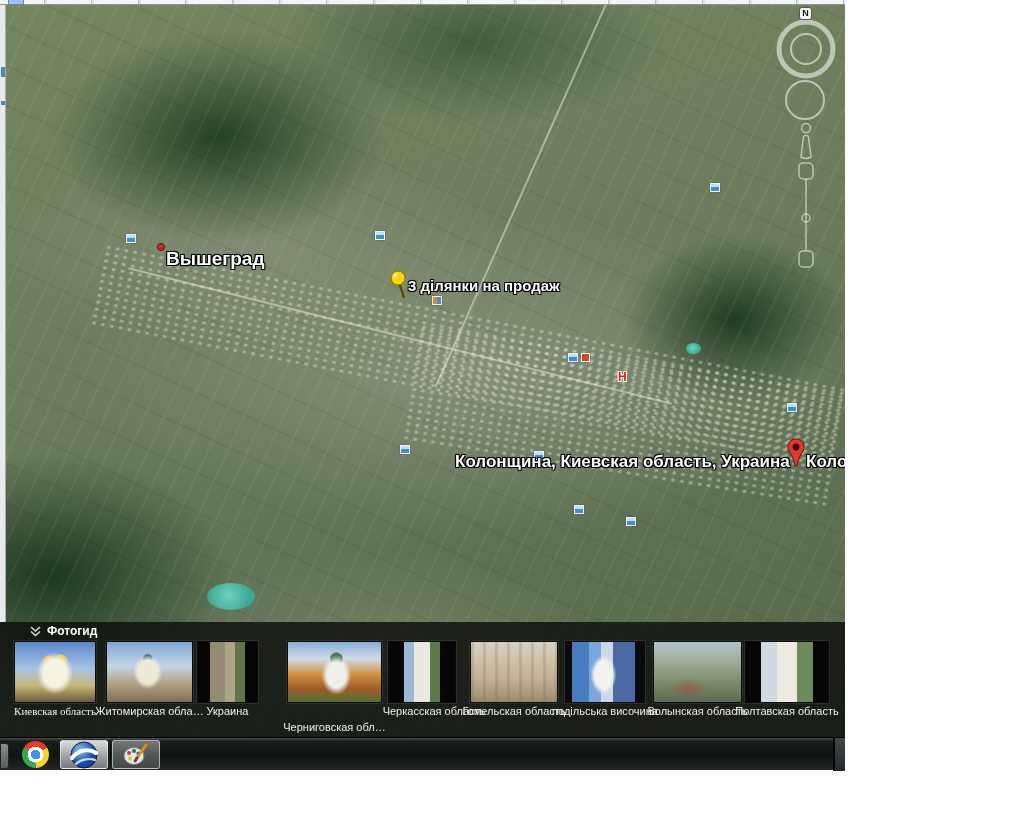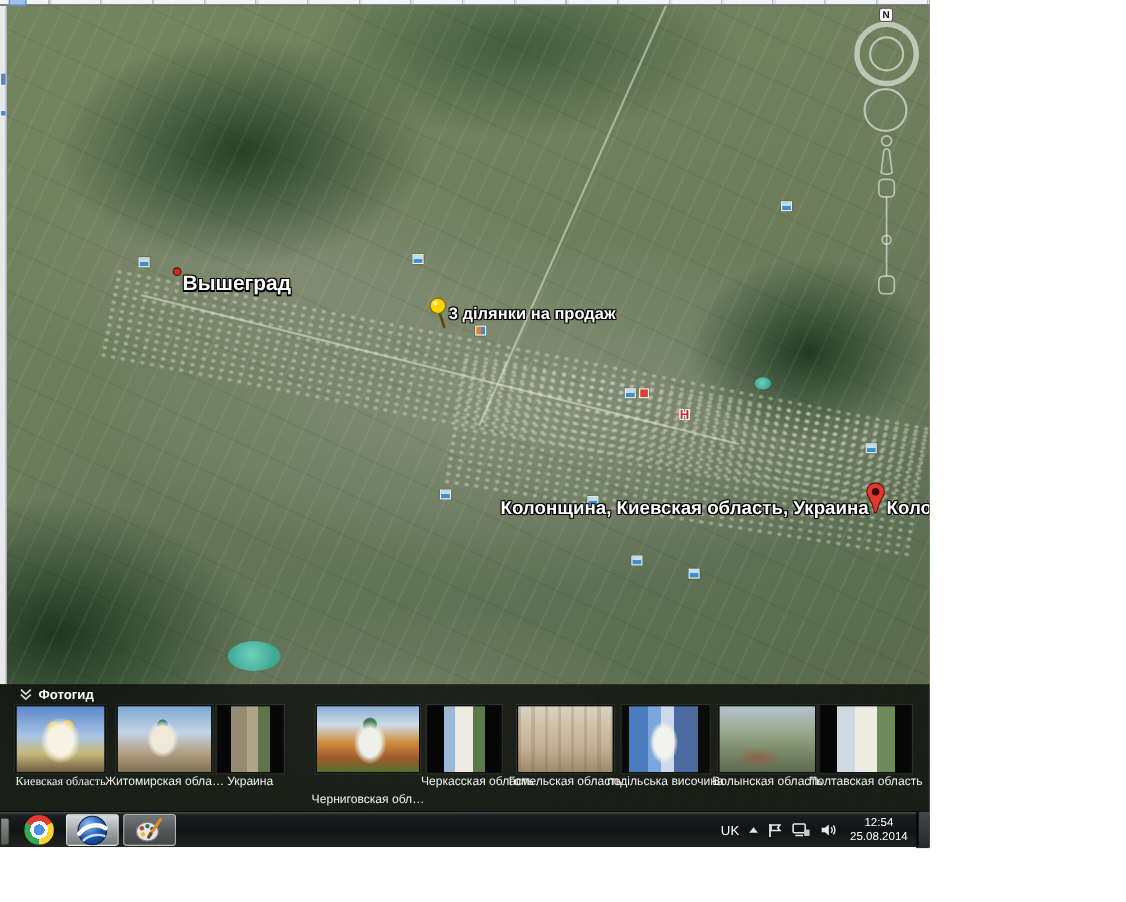--- a/index.html
+++ b/index.html
@@ -58,21 +58,21 @@
   .poi.hospital { color:#e0201a; font-weight:bold; font-size:12px; line-height:12px;
     text-shadow:-1px -1px 0 #fff,1px -1px 0 #fff,-1px 1px 0 #fff,1px 1px 0 #fff; }
 
   
   #nav-controls { position:absolute; left:773px; top:0; z-index:14; }
   #n-badge { position:absolute; left:26px; top:2px; width:13px; height:13px; background:#f8f8f8; border:1px solid #555;
      border-radius:3px; color:#111; font-size:9px; font-weight:bold; text-align:center; line-height:11px; z-index:15; }
 
   
   #photo-panel { position:absolute; left:0; top:622px; width:845px; height:115px; background:rgba(12,14,12,.82); z-index:20; }
-  #photo-header { position:absolute; left:5px; top:0; width:100%; height:32px; }
+  #photo-header { position:absolute; left:17px; top:0; width:100%; height:32px; }
   #photo-collapse { position:absolute; left:13px; top:4px; width:11px; height:11px; cursor:pointer; }
   #photo-title { position:absolute; left:30px; top:2px; color:#fff; font-size:12px; font-weight:bold; }
   .thumb { position:absolute; top:19px; height:62px; border:1px solid #0a0a0a; box-shadow:0 0 0 1px rgba(255,255,255,.08); cursor:pointer; }
   .thumb-label { position:absolute; top:83px; transform:translateX(-50%); color:#efefef; font-size:11px; white-space:nowrap; }
 
   
   #taskbar { position:absolute; left:0; top:737px; width:845px; height:33px;
     background:linear-gradient(180deg,#4a4f4b 0%,#1b1e1f 10%,#101314 55%,#20261f 100%);
     border-top:1px solid #000; z-index:40; }
   #start-sliver { position:absolute; left:0; top:5px; width:9px; height:26px; background:linear-gradient(180deg,#8b908b,#565b56); border-radius:0 3px 3px 0; border:1px solid #222; }
@@ -220,37 +220,15 @@
       <svg width="26" height="24" viewBox="0 0 26 24">
         <ellipse cx="11" cy="13" rx="10" ry="8.5" fill="#e3e6ee" stroke="#7d7f8a"></ellipse>
         <circle cx="6" cy="10" r="2" fill="#d03a2e"></circle>
         <circle cx="11" cy="8" r="2" fill="#2e7a32"></circle>
         <circle cx="15.5" cy="10.5" r="2" fill="#2d58c8"></circle>
         <circle cx="7" cy="15.5" r="2" fill="#e8c020"></circle>
         <path d="M23,2 L14,15" stroke="#e08a28" stroke-width="3" stroke-linecap="round"></path>
         <path d="M14,15 L12.2,18" stroke="#6b4a18" stroke-width="3" stroke-linecap="round"></path>
       </svg>
     </div>
-    <div id="tray">
-      <span id="tray-language">UK</span>
-      <span id="tray-expand"></span>
-      <svg class="tray-ico" width="13" height="14" viewBox="0 0 13 14">
-        <line x1="2" y1="1" x2="2" y2="13" stroke="#e8e8e8" stroke-width="1.6"></line>
-        <path d="M3,2 L11,2 L9,4.5 L11,7 L3,7 Z" fill="none" stroke="#e8e8e8" stroke-width="1.4"></path>
-      </svg>
-      <svg class="tray-ico" width="17" height="13" viewBox="0 0 17 13">
-        <rect x="1" y="1" width="11" height="8" rx="1" fill="none" stroke="#e8e8e8" stroke-width="1.4"></rect>
-        <line x1="3" y1="11.5" x2="10" y2="11.5" stroke="#e8e8e8" stroke-width="1.4"></line>
-        <rect x="11" y="6" width="5" height="6" rx="1" fill="#c8c8c8"></rect>
-      </svg>
-      <svg class="tray-ico" width="15" height="13" viewBox="0 0 15 13">
-        <polygon points="1,4.5 4,4.5 7.5,1.5 7.5,11.5 4,8.5 1,8.5" fill="#e8e8e8"></polygon>
-        <path d="M9.5,4 A3.5,3.5 0 0 1 9.5,9" fill="none" stroke="#e8e8e8" stroke-width="1.3"></path>
-        <path d="M11.5,2.5 A6,6 0 0 1 11.5,10.5" fill="none" stroke="#e8e8e8" stroke-width="1.3"></path>
-      </svg>
-      <div id="tray-clock">
-        <div>12:54</div>
-        <div>25.08.2014</div>
-      </div>
-    </div>
     <div id="show-desktop"></div>
   </div>
 </div>
 
 </body></html>

